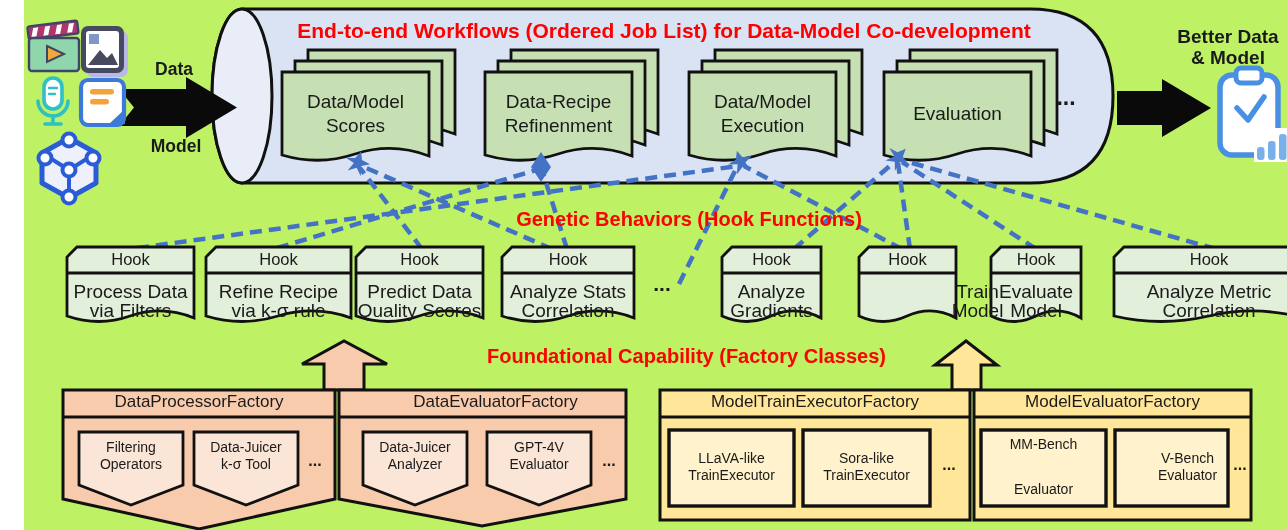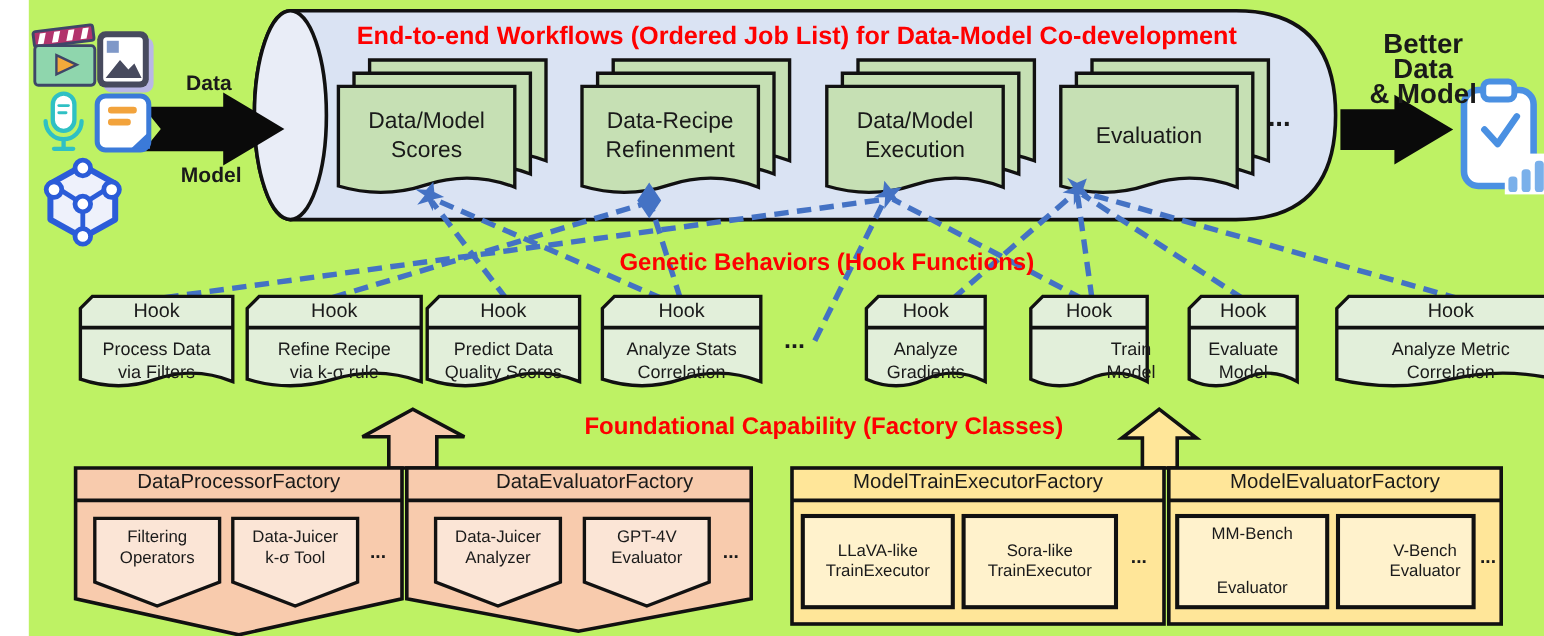--- a/index.html
+++ b/index.html
@@ -6,21 +6,21 @@
   #stage{
     position:relative;width:1287px;height:530px;overflow:hidden;
     font-family:Liberation Sans, sans-serif;background:#bef264;margin-left:24px;
   }
   #diagram-svg{position:absolute;left:0;top:0;}
   .txt{position:absolute;color:#1a1a1a;text-align:center;}
   .red-title{color:#FE0000;font-weight:bold;}
   .flexcol{display:flex;flex-direction:column;align-items:center;justify-content:center;}
   .job-label{width:147px;top:74px;height:80px;font-size:19px;line-height:24px;}
   .hook-head{top:250px;font-size:16.5px;}
-  .hook-body{top:277px;height:48px;font-size:15px;line-height:19.5px;}
+  .hook-body{top:277px;height:48px;font-size:19px;line-height:19.5px;}
   .fac-head{top:392px;height:23px;font-size:17px;}
   .fac-item{height:40px;font-size:14px;line-height:17.5px;}
   .dots{font-weight:bold;}
 </style>
 </head>
 <body>
 
 <div id="stage">
 
 <svg id="diagram-svg" width="1287" height="530" viewBox="0 0 1287 530">
@@ -199,21 +199,21 @@
     <rect x="54" y="73" width="7.5" height="19" rx="3" fill="#7AB0EA"></rect>
     <rect x="65" y="66" width="7.5" height="26" rx="3" fill="#7AB0EA"></rect>
   </g>
 </svg>
 
 <div class="txt red-title" style="left:250px;top:19px;width:780px;font-size:21px;">End-to-end Workflows (Ordered Job List) for Data-Model Co-development</div>
 
 <div class="txt" style="left:122px;top:59px;width:56px;font-size:17.5px;font-weight:bold;">Data</div>
 <div class="txt" style="left:120px;top:136px;width:64px;font-size:17.5px;font-weight:bold;">Model</div>
 
-<div class="txt" style="left:1103px;top:26px;width:118px;font-size:23px;font-weight:bold;line-height:21px;">
+<div class="txt" style="left:1145px;top:26px;width:118px;font-size:19px;font-weight:bold;line-height:21px;">
   <div>Better Data</div>
   <div>&amp; Model</div>
 </div>
 
 <div class="txt flexcol job-label" style="left:258px;">
   <div>Data/Model</div>
   <div>Scores</div>
 </div>
 <div class="txt flexcol job-label" style="left:461px;">
   <div>Data-Recipe</div>
@@ -251,21 +251,21 @@
   <div>Analyze Stats</div>
   <div>Correlation</div>
 </div>
 <div class="txt dots" style="left:618px;top:272px;width:40px;font-size:21px;">...</div>
 <div class="txt hook-head" style="left:698px;width:99px;">Hook</div>
 <div class="txt flexcol hook-body" style="left:698px;width:99px;">
   <div>Analyze</div>
   <div>Gradients</div>
 </div>
 <div class="txt hook-head" style="left:835px;width:97px;">Hook</div>
-<div class="txt flexcol hook-body" style="left:835px;width:111px;padding-left:28px;">
+<div class="txt flexcol hook-body" style="left:870px;width:111px;padding-left:28px;">
   <div>Train</div>
   <div>Model</div>
 </div>
 <div class="txt hook-head" style="left:967px;width:90px;">Hook</div>
 <div class="txt flexcol hook-body" style="left:967px;width:90px;">
   <div>Evaluate</div>
   <div>Model</div>
 </div>
 <div class="txt hook-head" style="left:1090px;width:190px;">Hook</div>
 <div class="txt flexcol hook-body" style="left:1090px;width:190px;">

